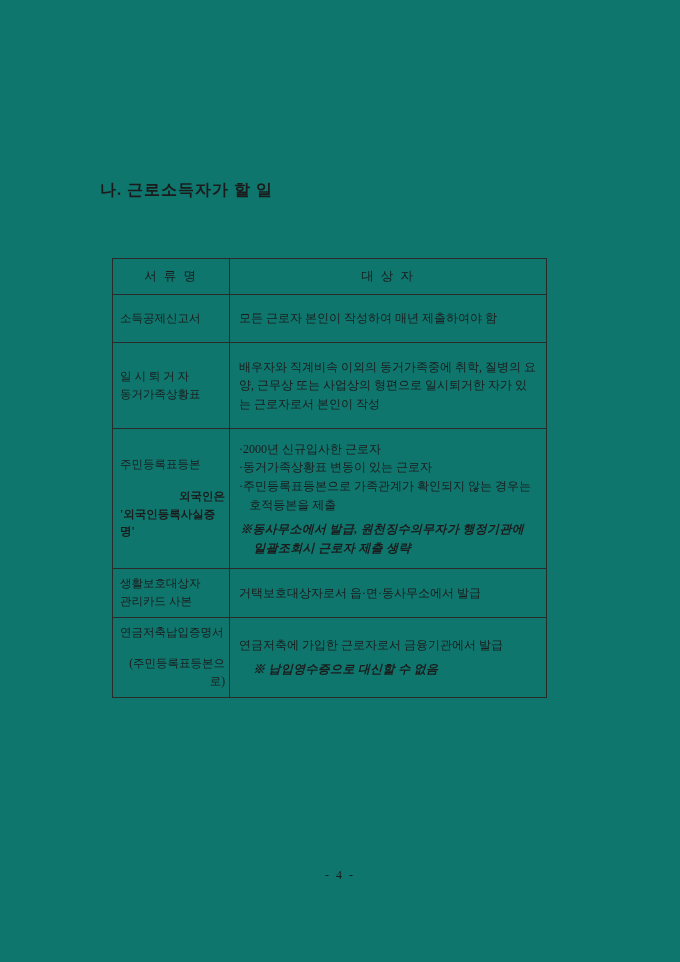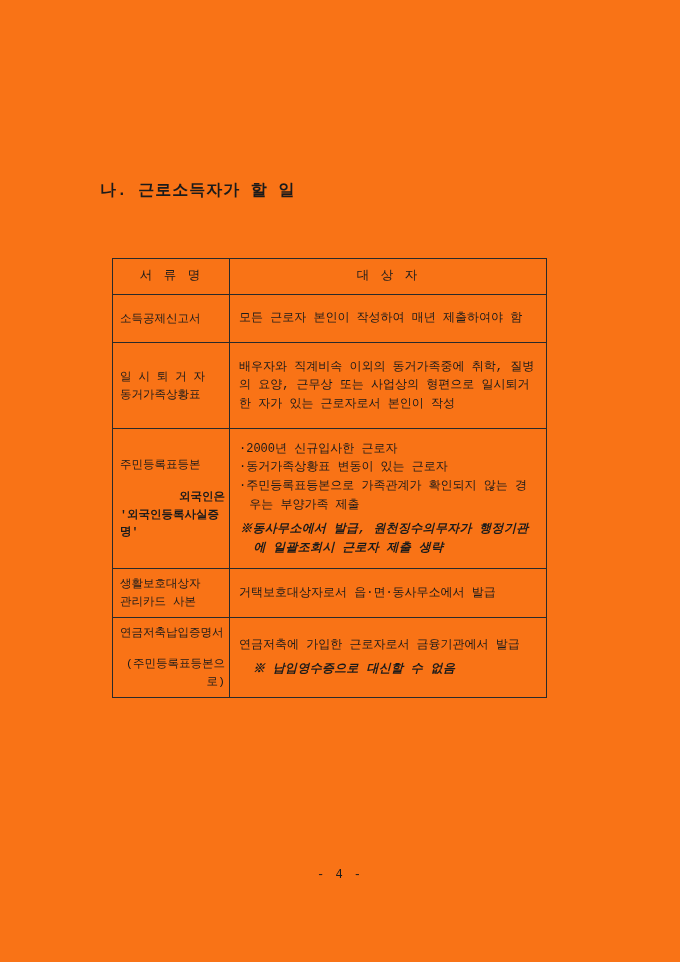--- a/index.html
+++ b/index.html
@@ -3,23 +3,22 @@
 <meta charset="utf-8">
 <style>
   * { margin: 0; padding: 0; box-sizing: border-box; }
   html, body { background: #e8e8e8; }
   body { font-family: "Liberation Serif", "DejaVu Serif", serif; color: #1b1b1b; }
   .page {
     position: relative;
     width: 680px;
     height: 962px;
     margin: 0 auto;
-    background: #f97316;
+    background: #0f766e;
     overflow: hidden;
-    font-family: Liberation Mono, monospace;
   }
   .heading {
     position: absolute;
     left: 100px;
     top: 180px;
     font-size: 16px;
     font-weight: bold;
     letter-spacing: 1px;
   }
   .subtitle {
@@ -120,21 +119,21 @@
 
     <tr class="r3">
       <td class="doc">
         <span class="line">주민등록표등본</span>
         <span class="line b gap-top">외국인은</span>
         <span class="line b">'외국인등록사실증명'</span>
       </td>
       <td class="tgt">
         <span class="line hang">·2000년 신규입사한 근로자</span>
         <span class="line hang">·동거가족상황표 변동이 있는 근로자</span>
-        <span class="line hang">·주민등록표등본으로 가족관계가 확인되지 않는 경우는 부양가족 제출</span>
+        <span class="line hang">·주민등록표등본으로 가족관계가 확인되지 않는 경우는 호적등본을 제출</span>
         <span class="line note hang2 gap-top-sm">※동사무소에서 발급, 원천징수의무자가 행정기관에 일괄조회시 근로자 제출 생략</span>
       </td>
     </tr>
 
     <tr class="r4">
       <td class="doc">
         <span class="line">생활보호대상자</span>
         <span class="line">관리카드 사본</span>
       </td>
       <td class="tgt">

